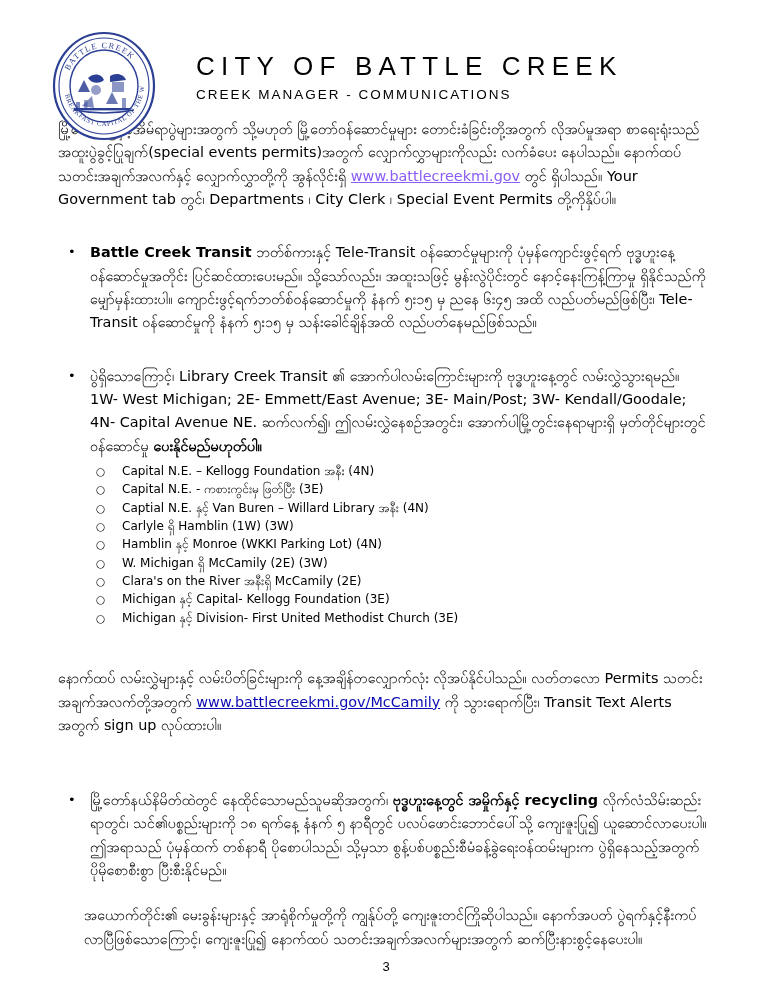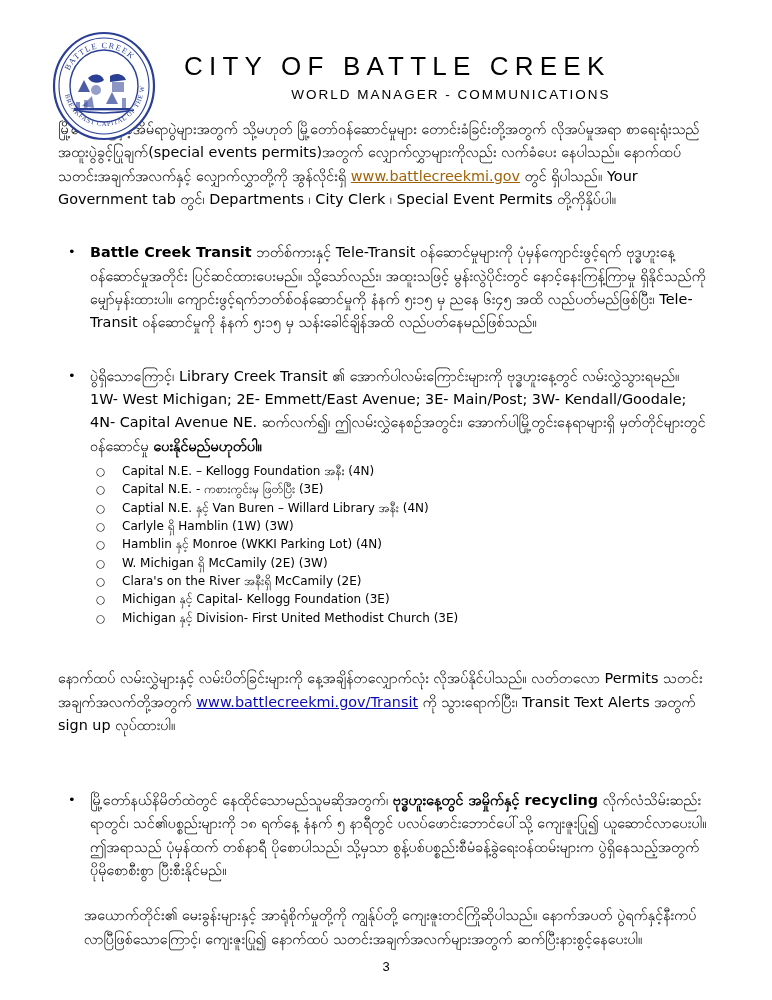--- a/index.html
+++ b/index.html
@@ -31,23 +31,22 @@
     box-sizing: border-box;
   }
   .seal {
     width: 112px;
     height: 112px;
     flex: 0 0 112px;
     position: relative;
   }
   .seal svg { display: block; }
   .header-titles {
-    margin-left: 24px;
+    margin-left: 36px;
     padding-top: 22px;
-    text-align: right;
   }
   .title-main {
     font-size: 26px;
     letter-spacing: 6.2px;
     color: #000;
     font-weight: 400;
     line-height: 1.1;
     white-space: nowrap;
     font-family: "Liberation Sans", sans-serif;
   }
@@ -113,21 +112,21 @@
     position: absolute;
     left: 4px;
     top: 0;
     font-size: 10.5px;
     line-height: 1.9;
   }
 
   .bold { font-weight: 700; }
 
   a.link-visited {
-    color: #a16207;
+    color: #8b5cf6;
     text-decoration: underline;
   }
   a.link-unvisited {
     color: #0B0BB5;
     text-decoration: underline;
   }
 
   .spacer-lg { height: 40px; }
   .spacer-md { height: 22px; }
 
@@ -174,21 +173,21 @@
           <rect x="26" y="78" width="56" height="2.4"></rect>
           <rect x="28" y="72" width="4" height="8" opacity="0.6"></rect>
           <rect x="36" y="70" width="3.5" height="10" opacity="0.5"></rect>
           <rect x="74" y="68" width="4" height="12" opacity="0.55"></rect>
         </g>
         <path d="M 26,80 Q 56,86 86,80" stroke="#2B3F94" stroke-width="1.6" fill="none"></path>
       </svg>
     </div>
     <div class="header-titles">
       <div class="title-main">CITY OF BATTLE CREEK</div>
-      <div class="title-sub">WORLD MANAGER - COMMUNICATIONS</div>
+      <div class="title-sub">CREEK MANAGER - COMMUNICATIONS</div>
     </div>
   </div>
 
   <div class="content">
 
     <p class="para intro"><span>မြို့တော်မြေနှင့်အိမ်ရာပွဲများအတွက် သို့မဟုတ် မြို့တော်ဝန်ဆောင်မှုများ တောင်းခံခြင်းတို့အတွက် လိုအပ်မှုအရာ စာရေးရုံးသည် အထူးပွဲခွင့်ပြုချက်(special events permits)အတွက် လျှောက်လွှာများကိုလည်း လက်ခံပေး နေပါသည်။ နောက်ထပ်သတင်းအချက်အလက်နှင့် လျှောက်လွှာတို့ကို အွန်လိုင်းရှိ </span><a class="link-visited" href="#">www.battlecreekmi.gov</a><span> တွင် ရှိပါသည်။ Your Government tab တွင်၊ Departments ၊ City Clerk ၊ Special Event Permits တို့ကိုနှိပ်ပါ။</span></p>
 
     <ul class="bullets">
       <li class="bullet"><span class="bold">Battle Creek Transit</span><span> ဘတ်စ်ကားနှင့် Tele-Transit ဝန်ဆောင်မှုများကို ပုံမှန်ကျောင်းဖွင့်ရက် ဗုဒ္ဓဟူးနေ့ ဝန်ဆောင်မှုအတိုင်း ပြင်ဆင်ထားပေးမည်။ သို့သော်လည်း၊ အထူးသဖြင့် မွန်းလွဲပိုင်းတွင် နောင့်နေးကြန့်ကြာမှု ရှိနိုင်သည်ကို မျှော်မှန်းထားပါ။ ကျောင်းဖွင့်ရက်ဘတ်စ်ဝန်ဆောင်မှုကို နံနက် ၅း၁၅ မှ ညနေ ၆း၄၅ အထိ လည်ပတ်မည်ဖြစ်ပြီး၊ Tele-Transit ဝန်ဆောင်မှုကို နံနက် ၅း၁၅ မှ သန်းခေါင်ချိန်အထိ လည်ပတ်နေမည်ဖြစ်သည်။</span></li>
       <li class="bullet"><span>ပွဲရှိသောကြောင့်၊ Library Creek Transit ၏ အောက်ပါလမ်းကြောင်းများကို ဗုဒ္ဓဟူးနေ့တွင် လမ်းလွှဲသွားရမည်။ 1W- West Michigan; 2E- Emmett/East Avenue; 3E- Main/Post; 3W- Kendall/Goodale; 4N- Capital Avenue NE. ဆက်လက်၍၊ ဤလမ်းလွှဲနေစဉ်အတွင်း၊ အောက်ပါမြို့တွင်းနေရာများရှိ မှတ်တိုင်များတွင် ဝန်ဆောင်မှု </span><span class="bold">ပေးနိုင်မည်မဟုတ်ပါ။</span></li>
@@ -201,21 +200,21 @@
       <li class="subitem">Carlyle ရှိ Hamblin (1W) (3W)</li>
       <li class="subitem">Hamblin နှင့် Monroe (WKKI Parking Lot) (4N)</li>
       <li class="subitem">W. Michigan ရှိ McCamily (2E) (3W)</li>
       <li class="subitem">Clara's on the River အနီးရှိ McCamily (2E)</li>
       <li class="subitem">Michigan နှင့် Capital- Kellogg Foundation (3E)</li>
       <li class="subitem">Michigan နှင့် Division- First United Methodist Church (3E)</li>
     </ul>
 
     <div class="spacer-lg"></div>
 
-    <p class="para"><span>နောက်ထပ် လမ်းလွှဲများနှင့် လမ်းပိတ်ခြင်းများကို နေ့အချိန်တလျှောက်လုံး လိုအပ်နိုင်ပါသည်။ လတ်တလော Permits သတင်းအချက်အလက်တို့အတွက် </span><a class="link-unvisited" href="#">www.battlecreekmi.gov/Transit</a><span> ကို သွားရောက်ပြီး၊ Transit Text Alerts အတွက် sign up လုပ်ထားပါ။</span></p>
+    <p class="para"><span>နောက်ထပ် လမ်းလွှဲများနှင့် လမ်းပိတ်ခြင်းများကို နေ့အချိန်တလျှောက်လုံး လိုအပ်နိုင်ပါသည်။ လတ်တလော Permits သတင်းအချက်အလက်တို့အတွက် </span><a class="link-unvisited" href="#">www.battlecreekmi.gov/McCamily</a><span> ကို သွားရောက်ပြီး၊ Transit Text Alerts အတွက် sign up လုပ်ထားပါ။</span></p>
 
     <div class="spacer-md"></div>
 
     <ul class="bullets">
       <li class="bullet"><span>မြို့တော်နယ်နိမိတ်ထဲတွင် နေထိုင်သောမည်သူမဆိုအတွက်၊ </span><span class="bold">ဗုဒ္ဓဟူးနေ့တွင် အမှိုက်နှင့် recycling</span><span> လိုက်လံသိမ်းဆည်းရာတွင်၊ သင်၏ပစ္စည်းများကို ၁၈ ရက်နေ့ နံနက် ၅ နာရီတွင် ပလပ်ဖောင်းဘောင်ပေါ်သို့ ကျေးဇူးပြု၍ ယူဆောင်လာပေးပါ။ ဤအရာသည် ပုံမှန်ထက် တစ်နာရီ ပိုစောပါသည်၊ သို့မှသာ စွန့်ပစ်ပစ္စည်းစီမံခန့်ခွဲရေးဝန်ထမ်းများက ပွဲရှိနေသည့်အတွက် ပိုမိုစောစီးစွာ ပြီးစီးနိုင်မည်။</span></li>
     </ul>
 
     <div class="spacer-md"></div>
 
     <p class="para" style="margin-left:26px">အယောက်တိုင်း၏ မေးခွန်းများနှင့် အာရုံစိုက်မှုတို့ကို ကျွန်ုပ်တို့ ကျေးဇူးတင်ကြိုဆိုပါသည်။ နောက်အပတ် ပွဲရက်နှင့်နီးကပ်လာပြီဖြစ်သောကြောင့်၊ ကျေးဇူးပြု၍ နောက်ထပ် သတင်းအချက်အလက်များအတွက် ဆက်ပြီးနားစွင့်နေပေးပါ။</p>

